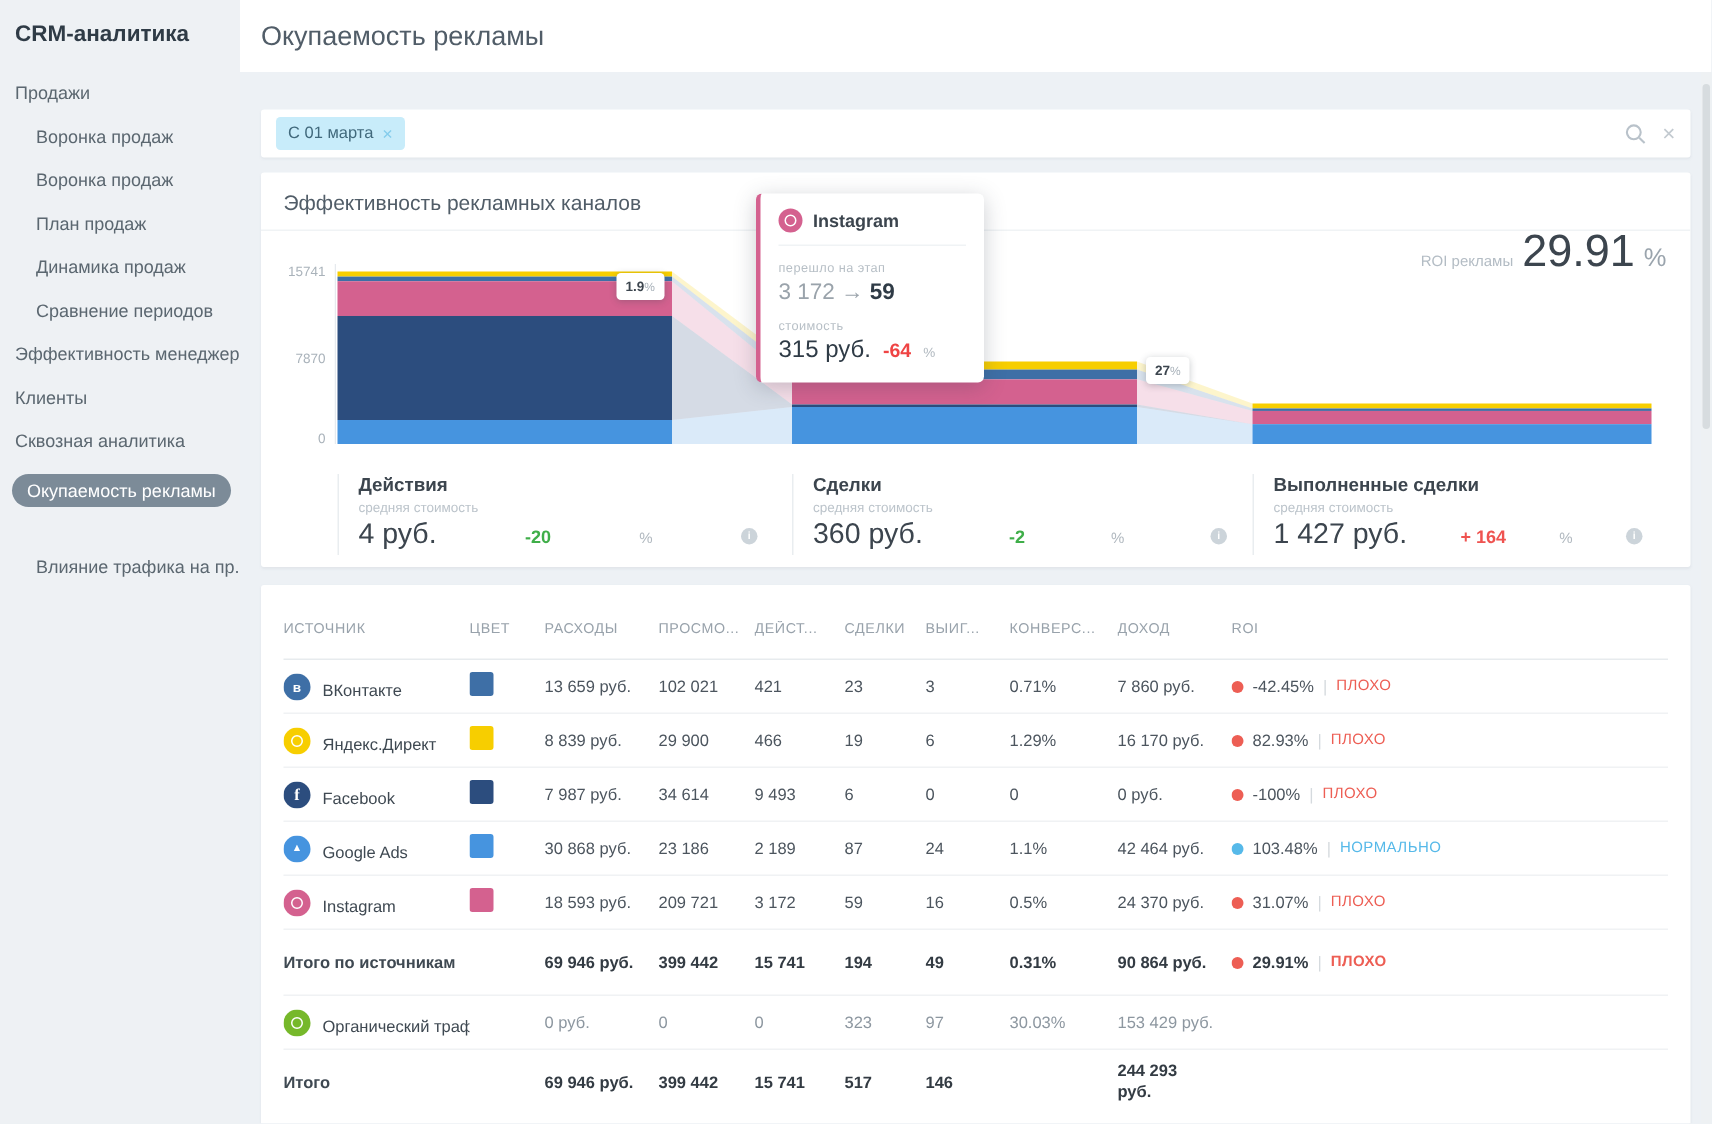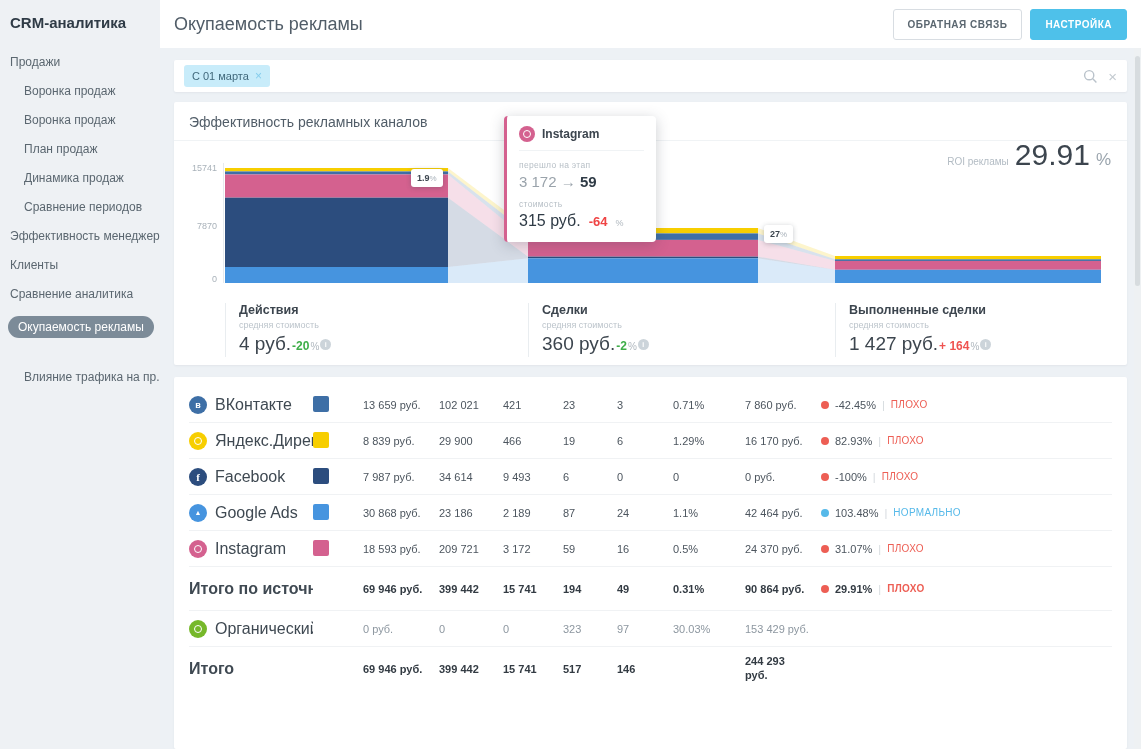--- a/index.html
+++ b/index.html
@@ -15,21 +15,21 @@
 
   
   .rightcol { flex:1; display:flex; flex-direction:column; min-width:0; }
   .topbar { height:48px; background:#fff; display:flex; align-items:center; padding:0 14px; flex:0 0 48px; }
   .page-title { font-size:18px; color:#515d68; }
   .topbar-btns { margin-left:auto; display:flex; gap:8px; }
   .btn { font-size:10px; font-weight:bold; letter-spacing:.5px; border-radius:3px; padding:9px 14px; cursor:pointer; }
   .btn.ghost { background:#fff; border:1px solid #d8dde2; color:#5b6770; }
   .btn.primary { background:#4ec1ea; border:1px solid #4ec1ea; color:#fff; }
 
-  .main { flex:1; padding:12px 14px; overflow:hidden; position:relative; }
+  .main { flex:1; padding:25px 14px; overflow:hidden; position:relative; }
   .card { background:#fff; border-radius:2px; box-shadow:0 1px 2px rgba(90,105,120,.08); }
 
   
   .filterbar { height:32px; display:flex; align-items:center; padding:0 10px; margin-bottom:10px; }
   .chip { background:#c8ecfa; color:#41697c; font-size:11px; border-radius:3px; padding:5px 8px; display:flex; align-items:center; gap:6px; cursor:pointer; }
   .chip .x { color:#85cdec; font-size:12px; line-height:1; }
   .filter-icons { margin-left:auto; display:flex; align-items:center; gap:10px; }
   .clear-x { color:#c3cad0; font-size:15px; cursor:pointer; }
 
   
@@ -53,37 +53,37 @@
   .tt-flow { font-size:15px; color:#9aa3ab; margin-top:3px; }
   .tt-flow .to { color:#2f3b46; font-weight:bold; }
   .tt-cost { font-size:16px; color:#2f3b46; margin-top:3px; display:flex; align-items:baseline; gap:8px; }
   .tt-cost .delta { font-size:13px; color:#ef4444; font-weight:bold; }
   .tt-cost .u { font-size:9px; color:#b0b8bf; }
 
   .stage-row { position:relative; height:62px; margin-top:6px; }
   .stage { position:absolute; top:4px; bottom:4px; border-left:1px solid #e9edf0; padding-left:13px; }
   .stage-title { font-size:12.5px; font-weight:bold; color:#3c454e; }
   .stage-sub { font-size:9px; color:#bcc4cb; margin-top:3px; }
-  .stage-val { display:flex; align-items:baseline; gap:1px; margin-top:3px; }
+  .stage-val { display:flex; align-items:baseline; gap:1px; margin-top:3px;justify-content:space-between; }
   .stage-val .v { font-size:19px; color:#3c454e; }
   .stage-val .d { font-size:12px; font-weight:bold; }
   .stage-val .d.green { color:#3fae49; } .stage-val .d.red { color:#ef5350; }
   .stage-val .u { font-size:10px; color:#b0b8bf; }
   .info-i { width:11px; height:11px; border-radius:50%; background:#ccd4da; color:#fff; font-size:7px; font-weight:bold;
             display:inline-flex; align-items:center; justify-content:center; align-self:center; cursor:pointer; }
 
   
   .table-card { padding:10px 15px 0; height:372px; overflow:hidden; }
   .tgrid { display:grid; grid-template-columns:124px 50px 76px 64px 60px 54px 56px 72px 76px 1fr; align-items:center; }
   .thead { height:40px; border-bottom:1px solid #e7ebee; }
   .th { font-size:9.5px; color:#98a2ab; letter-spacing:.4px; white-space:nowrap; overflow:hidden; }
   .trow { height:36px; border-bottom:1px solid #f0f2f4; font-size:11px; color:#4c555e; cursor:pointer; }
   .trow.total { height:44px; font-weight:bold; color:#333b43; }
   .c { white-space:nowrap; overflow:hidden; }
-  .src { display:flex; align-items:flex-end; gap:8px; font-size:16px; color:#3f4952; }
+  .src { display:flex; align-items:flex-end; gap:8px; font-size:11px; color:#3f4952; }
   .sicon { width:18px; height:18px; border-radius:50%; flex:0 0 18px; display:flex; align-items:center; justify-content:center; color:#fff; }
   .i-vk::after { content:"в"; font-size:9px; font-weight:bold; }
   .i-fb::after { content:"f"; font-size:11px; font-weight:bold; font-family:"Liberation Serif",serif; }
   .i-ga::after { content:"▲"; font-size:7px; }
   .ring::after { content:""; width:6px; height:6px; border:1.5px solid #fff; border-radius:50%; }
   .swatch { display:inline-block; width:16px; height:16px; border-radius:2px; }
   .roi-cell { display:flex; align-items:center; gap:6px; }
   .dot { width:8px; height:8px; border-radius:50%; flex:0 0 8px; }
   .dot.bad { background:#ed5e54; } .dot.norm { background:#56b9e9; }
   .sep { color:#d5dade; font-weight:normal; }
@@ -102,33 +102,29 @@
 <div class="sidebar">
   <div class="sb-title">CRM-аналитика</div>
   <div class="sb-item">Продажи</div>
   <div class="sb-item ind">Воронка продаж</div>
   <div class="sb-item ind">Воронка продаж</div>
   <div class="sb-item ind">План продаж</div>
   <div class="sb-item ind">Динамика продаж</div>
   <div class="sb-item ind">Сравнение периодов</div>
   <div class="sb-item">Эффективность менеджер...</div>
   <div class="sb-item">Клиенты</div>
-  <div class="sb-item">Сравнение аналитика</div>
+  <div class="sb-item">Сквозная аналитика</div>
   <div><span class="sb-item sel">Окупаемость рекламы</span></div>
   <div class="sb-item ind" style="margin-top:13px">Влияние трафика на пр...</div>
 </div>
 
 <div class="rightcol">
 
   <div class="topbar">
     <div class="page-title">Окупаемость рекламы</div>
-    <div class="topbar-btns">
-      <button class="btn ghost">ОБРАТНАЯ СВЯЗЬ</button>
-      <button class="btn primary">НАСТРОЙКА</button>
-    </div>
   </div>
 
   <div class="main">
 
     <div class="card filterbar">
       <span class="chip">
         <span>С 01 марта</span>
         <span class="x">×</span>
       </span>
       <span class="filter-icons">
@@ -238,20 +234,32 @@
             <span class="d red">+ 164</span>
             <span class="u">%</span>
             <span class="info-i">i</span>
           </div>
         </div>
       </div>
     </div>
 
     <div class="card table-card">
 
+      <div class="tgrid thead">
+        <div class="th">ИСТОЧНИК</div>
+        <div class="th">ЦВЕТ</div>
+        <div class="th">РАСХОДЫ</div>
+        <div class="th">ПРОСМО...</div>
+        <div class="th">ДЕЙСТ...</div>
+        <div class="th">СДЕЛКИ</div>
+        <div class="th">ВЫИГ...</div>
+        <div class="th">КОНВЕРС...</div>
+        <div class="th">ДОХОД</div>
+        <div class="th">ROI</div>
+      </div>
 
       <div class="tgrid trow">
         <div class="c src">
             <span class="sicon i-vk" style="background: rgb(62, 111, 166);"></span>
             <span>ВКонтакте</span>
           </div>
         <div class="c"><span class="swatch" style="background: rgb(62, 111, 166);"></span></div>
         <div class="c">13 659 руб.</div>
         <div class="c">102 021</div>
         <div class="c">421</div>

